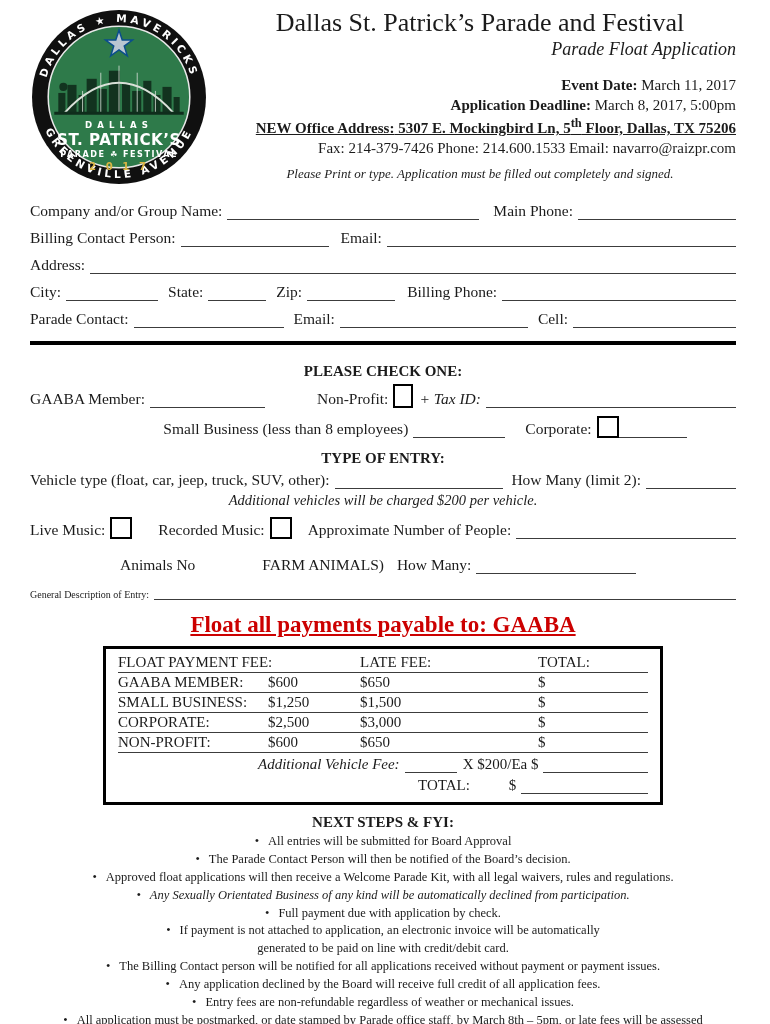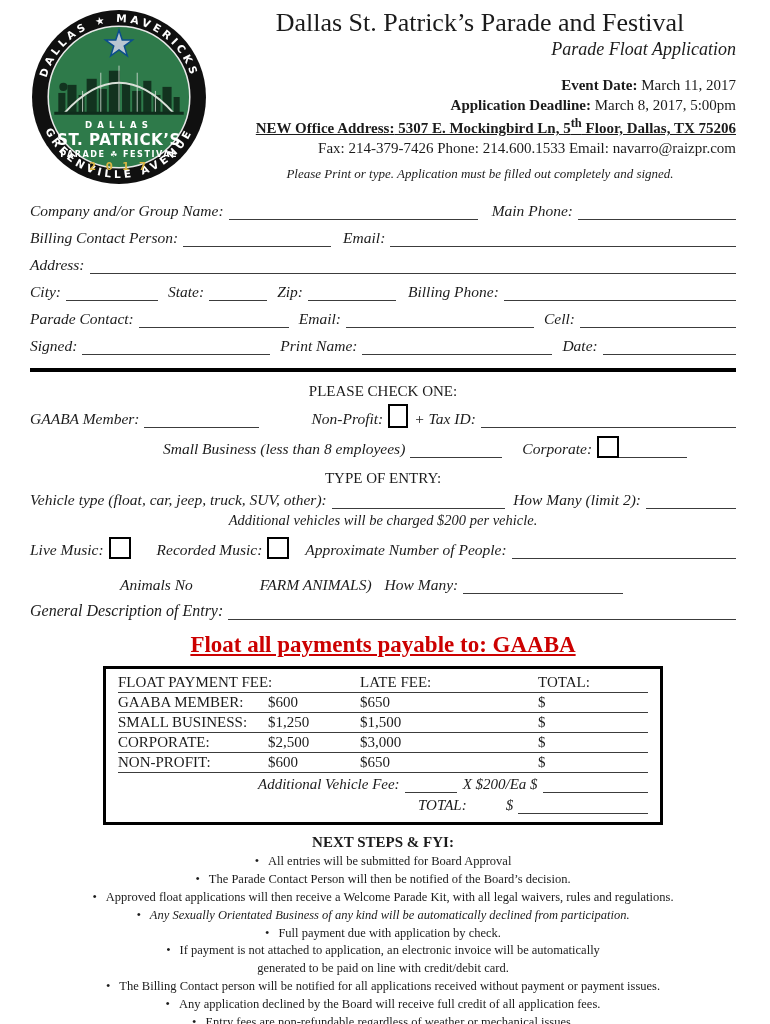--- a/index.html
+++ b/index.html
@@ -13,29 +13,29 @@
   .h-title{text-align:center;font-size:26px;line-height:1.15;}
   .h-sub{text-align:right;font-style:italic;font-size:18px;margin-top:1px;}
   .h-info{margin-top:15px;font-size:15px;line-height:1.34;text-align:right;}
   .h-info b{font-weight:bold;}
   .h-office{font-weight:bold;text-decoration:underline;}
   .h-note{margin-top:7px;text-align:center;font-style:italic;font-size:13px;line-height:1.35;}
 
   
   .form{margin-top:12px;font-size:15.5px;}
   .row{display:flex;align-items:flex-end;margin-top:9px;}
-  .lbl{white-space:nowrap;padding-right:5px;font-style:italic;}
+  .lbl{white-space:nowrap;padding-right:5px;}
   .fill{border-bottom:1px solid #3c3c3c;height:17px;min-width:20px;}
   .grow{flex:1 1 auto;}
   .rest{flex:1 1 auto;height:17px;}
   .sp{height:17px;}
 
   .thick-rule{border-top:4.5px solid #000;margin:13px 0 7px;}
 
-  .sec-title{text-align:center;font-weight:normal;font-size:15px;margin:11px 0 2px;}
+  .sec-title{text-align:center;font-weight:bold;font-size:15px;margin:18px 0 2px;}
   .cbx{box-sizing:border-box;display:inline-block;width:20px;height:24px;border:2px solid #000;background:#fff;flex:0 0 20px;}
   .cbx.sq{height:22px;width:22px;flex-basis:22px;}
   .it{font-style:italic;}
   .center-note{text-align:center;font-style:italic;font-size:14.5px;margin-top:3px;}
 
   .pay-head{text-align:center;color:#cc0000;font-size:23px;font-weight:bold;text-decoration:underline;margin:12px 0 8px;}
 
   
   .fee-table{box-sizing:border-box;width:560px;margin:0 auto;border:3px solid #000;padding:4px 12px 8px;font-size:15px;}
   .ft-row{display:grid;grid-template-columns:150px 92px 178px 1fr;align-items:end;border-bottom:1px solid #3c3c3c;padding:1px 0;}
@@ -145,28 +145,20 @@
       <span class="fill grow"></span>
     </div>
     <div class="row">
       <span class="lbl">Parade Contact:</span>
       <span class="fill" style="flex:0 0 150px;"></span>
       <span class="lbl" style="padding-left:10px;">Email:</span>
       <span class="fill" style="flex:0 0 188px;"></span>
       <span class="lbl" style="padding-left:10px;">Cell:</span>
       <span class="fill grow"></span>
     </div>
-    <div class="row">
-      <span class="lbl">Signed:</span>
-      <span class="fill" style="flex:0 0 188px;"></span>
-      <span class="lbl" style="padding-left:10px;">Print Name:</span>
-      <span class="fill" style="flex:0 0 190px;"></span>
-      <span class="lbl" style="padding-left:10px;">Date:</span>
-      <span class="fill grow"></span>
-    </div>
   </div>
 
   <div class="thick-rule"></div>
 
   <div>
     <div class="sec-title">PLEASE CHECK ONE:</div>
     <div class="row" style="margin-top:4px;font-size:15.5px;">
       <span class="lbl">GAABA Member:</span>
       <span class="fill" style="flex:0 0 115px;"></span>
       <span class="sp" style="flex:0 0 52px;"></span>
@@ -206,21 +198,21 @@
     </div>
     <div class="row" style="margin-top:17px;padding-left:90px;font-size:15.5px;">
       <span class="lbl">Animals No</span>
       <span class="sp" style="flex:0 0 62px;"></span>
       <span class="lbl">FARM ANIMALS)</span>
       <span class="sp" style="flex:0 0 8px;"></span>
       <span class="lbl">How Many:</span>
       <span class="fill" style="flex:0 0 160px;"></span>
       <span class="rest"></span>
     </div>
-    <div class="row" style="margin-top:8px;font-size:16px;">
+    <div class="row" style="margin-top:8px;font-size:10px;">
       <span class="lbl">General Description of Entry:</span>
       <span class="fill grow"></span>
     </div>
   </div>
 
   <div class="pay-head">Float all payments payable to: GAABA</div>
 
   <div class="fee-table">
     <div class="ft-row ft-head">
       <span class="ft-span2">FLOAT PAYMENT FEE:</span>

